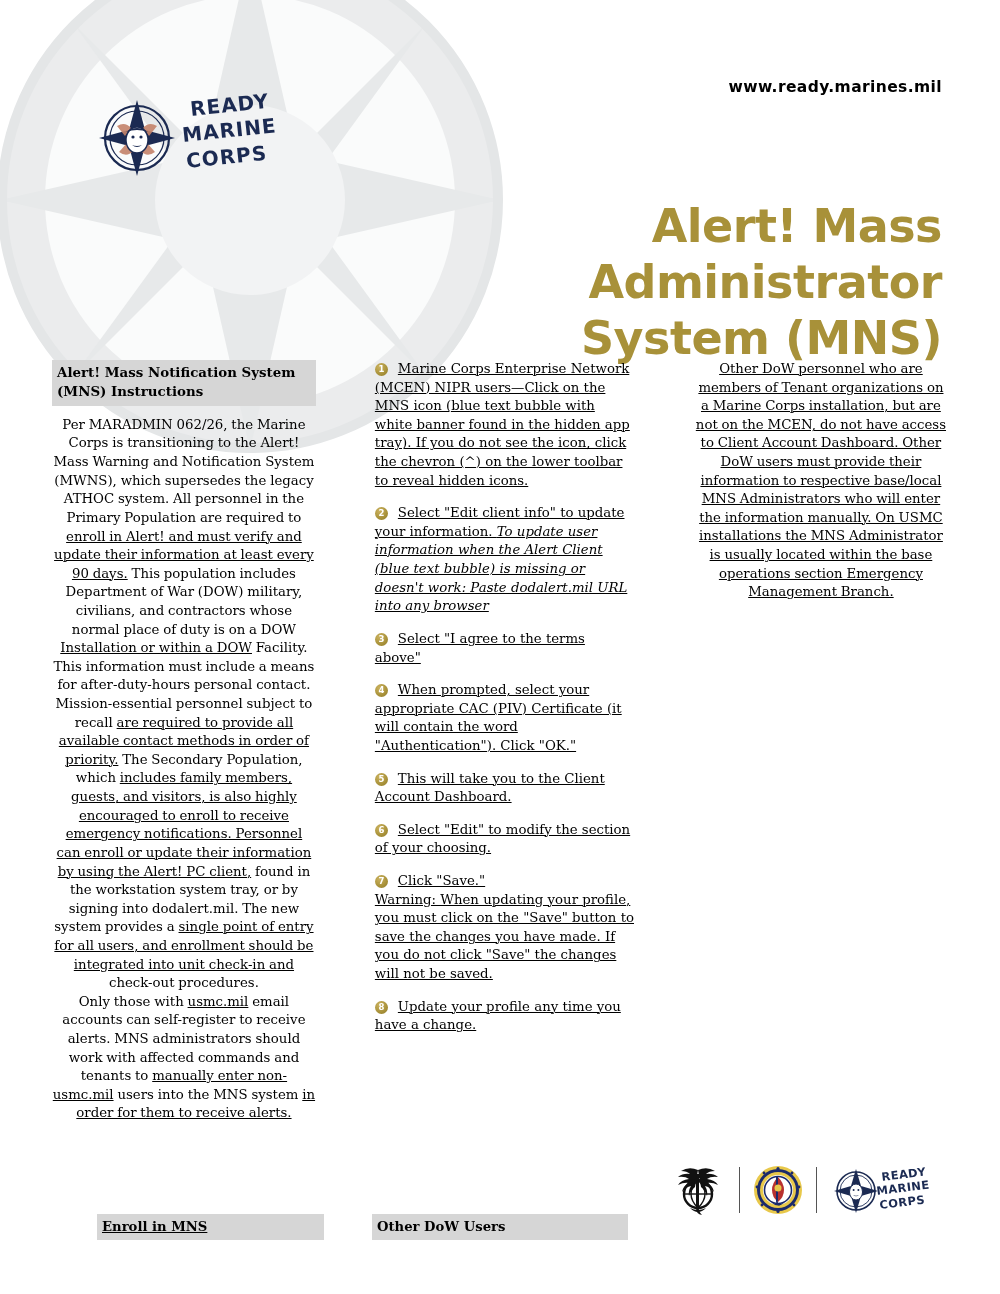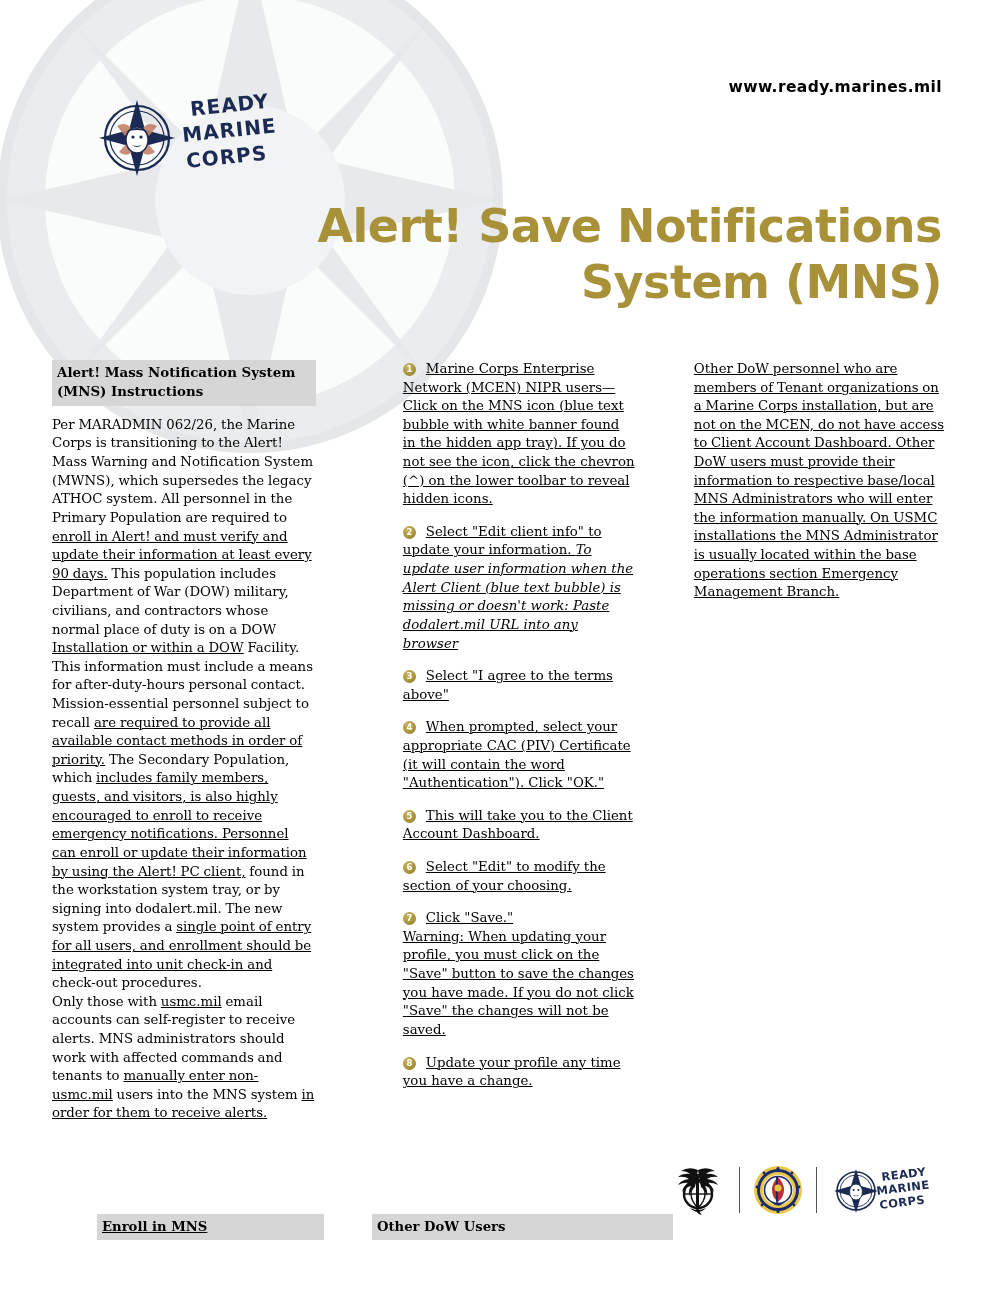--- a/index.html
+++ b/index.html
@@ -83,36 +83,35 @@
     padding: 3px 5px 4px 5px;
     margin-bottom: 10px;
   }
   .sec-head.small { font-size: 13.2px; }
 
   p.body {
     font-family: "DejaVu Serif", serif;
     font-size: 13.3px;
     line-height: 1.40;
     margin: 0 0 0 0;
-    text-align: left;
+    text-align: center;
     word-spacing: -0.4px;
   }
   p.body + p.body { margin-top: 0; }
 
   .u { text-decoration: underline; text-decoration-thickness: from-font; }
   .ital { font-style: italic; }
 
   
   .step {
     position: relative;
     margin-bottom: 14px;
     font-family: "DejaVu Serif", serif;
     font-size: 13.3px;
     line-height: 1.40;
-    margin-left: 28px;
   }
   .step .badge {
     display: inline-block;
     width: 13px; height: 13px;
     border-radius: 50%;
     background: radial-gradient(circle at 35% 30%, #cbb25f 0%, #a89139 60%, #8d7a2c 100%);
     color: #fff;
     font-family: "DejaVu Sans", sans-serif;
     font-size: 8.5px;
     font-weight: bold;
@@ -126,21 +125,21 @@
   
   .bottom-head-left {
     position: absolute;
     left: 52px; bottom: 44px;
     width: 272px;
     padding-left: 45px;
   }
   .bottom-head-mid {
     position: absolute;
     left: 372px; bottom: 44px;
-    width: 301px;
+    width: 256px;
   }
 
   
   .footer-logos {
     position: absolute;
     right: 52px; bottom: 78px;
     display: flex;
     align-items: center;
     gap: 0px;
     z-index: 3;
@@ -214,21 +213,21 @@
       <path d="M31 42 q11 -8 22 0 q-11 -4 -22 0 z"></path>
     </g>
     <g fill="#1b2a52" font-family="DejaVu Sans, sans-serif" font-weight="bold" font-size="20" letter-spacing="1">
       <text x="96" y="26" transform="rotate(-6 96 26)">READY</text>
       <text x="88" y="52" transform="rotate(-6 88 52)">MARINE</text>
       <text x="92" y="78" transform="rotate(-6 92 78)">CORPS</text>
     </g>
   </svg>
 
   <div class="doc-title">
-    <div>Alert! Save Notifications</div>
+    <div>Alert! Mass Administrator</div>
     <div>System (MNS)</div>
   </div>
 </div>
 
 <div class="columns">
 
   <div class="col col-left">
     <div class="sec-head">Alert! Mass Notification System (MNS) Instructions</div>
 
     <p class="body"><span>Per MARADMIN 062/26, the Marine Corps is transitioning to the Alert! Mass Warning and Notification System (MWNS), which supersedes the legacy ATHOC system. All personnel in the Primary Population are required to </span><span class="u">enroll in Alert! and must verify and update their information at least every 90 days.</span><span> This population includes Department of War (DOW) military, civilians, and contractors whose normal place of duty is on a DOW </span><span class="u">Installation or within a DOW</span><span> Facility. This information must include a means for after-duty-hours personal contact. Mission-essential personnel subject to recall </span><span class="u">are required to provide all available contact methods in order of priority.</span><span> The Secondary Population, which </span><span class="u">includes family members, guests, and visitors, is also highly encouraged to enroll to receive emergency notifications. Personnel can enroll or update their information by using the Alert! PC client,</span><span> found in the workstation system tray, or by signing into dodalert.mil. The new system provides a </span><span class="u">single point of entry for all users, and enrollment should be integrated into unit check-in and</span><span> check-out procedures.</span></p>

